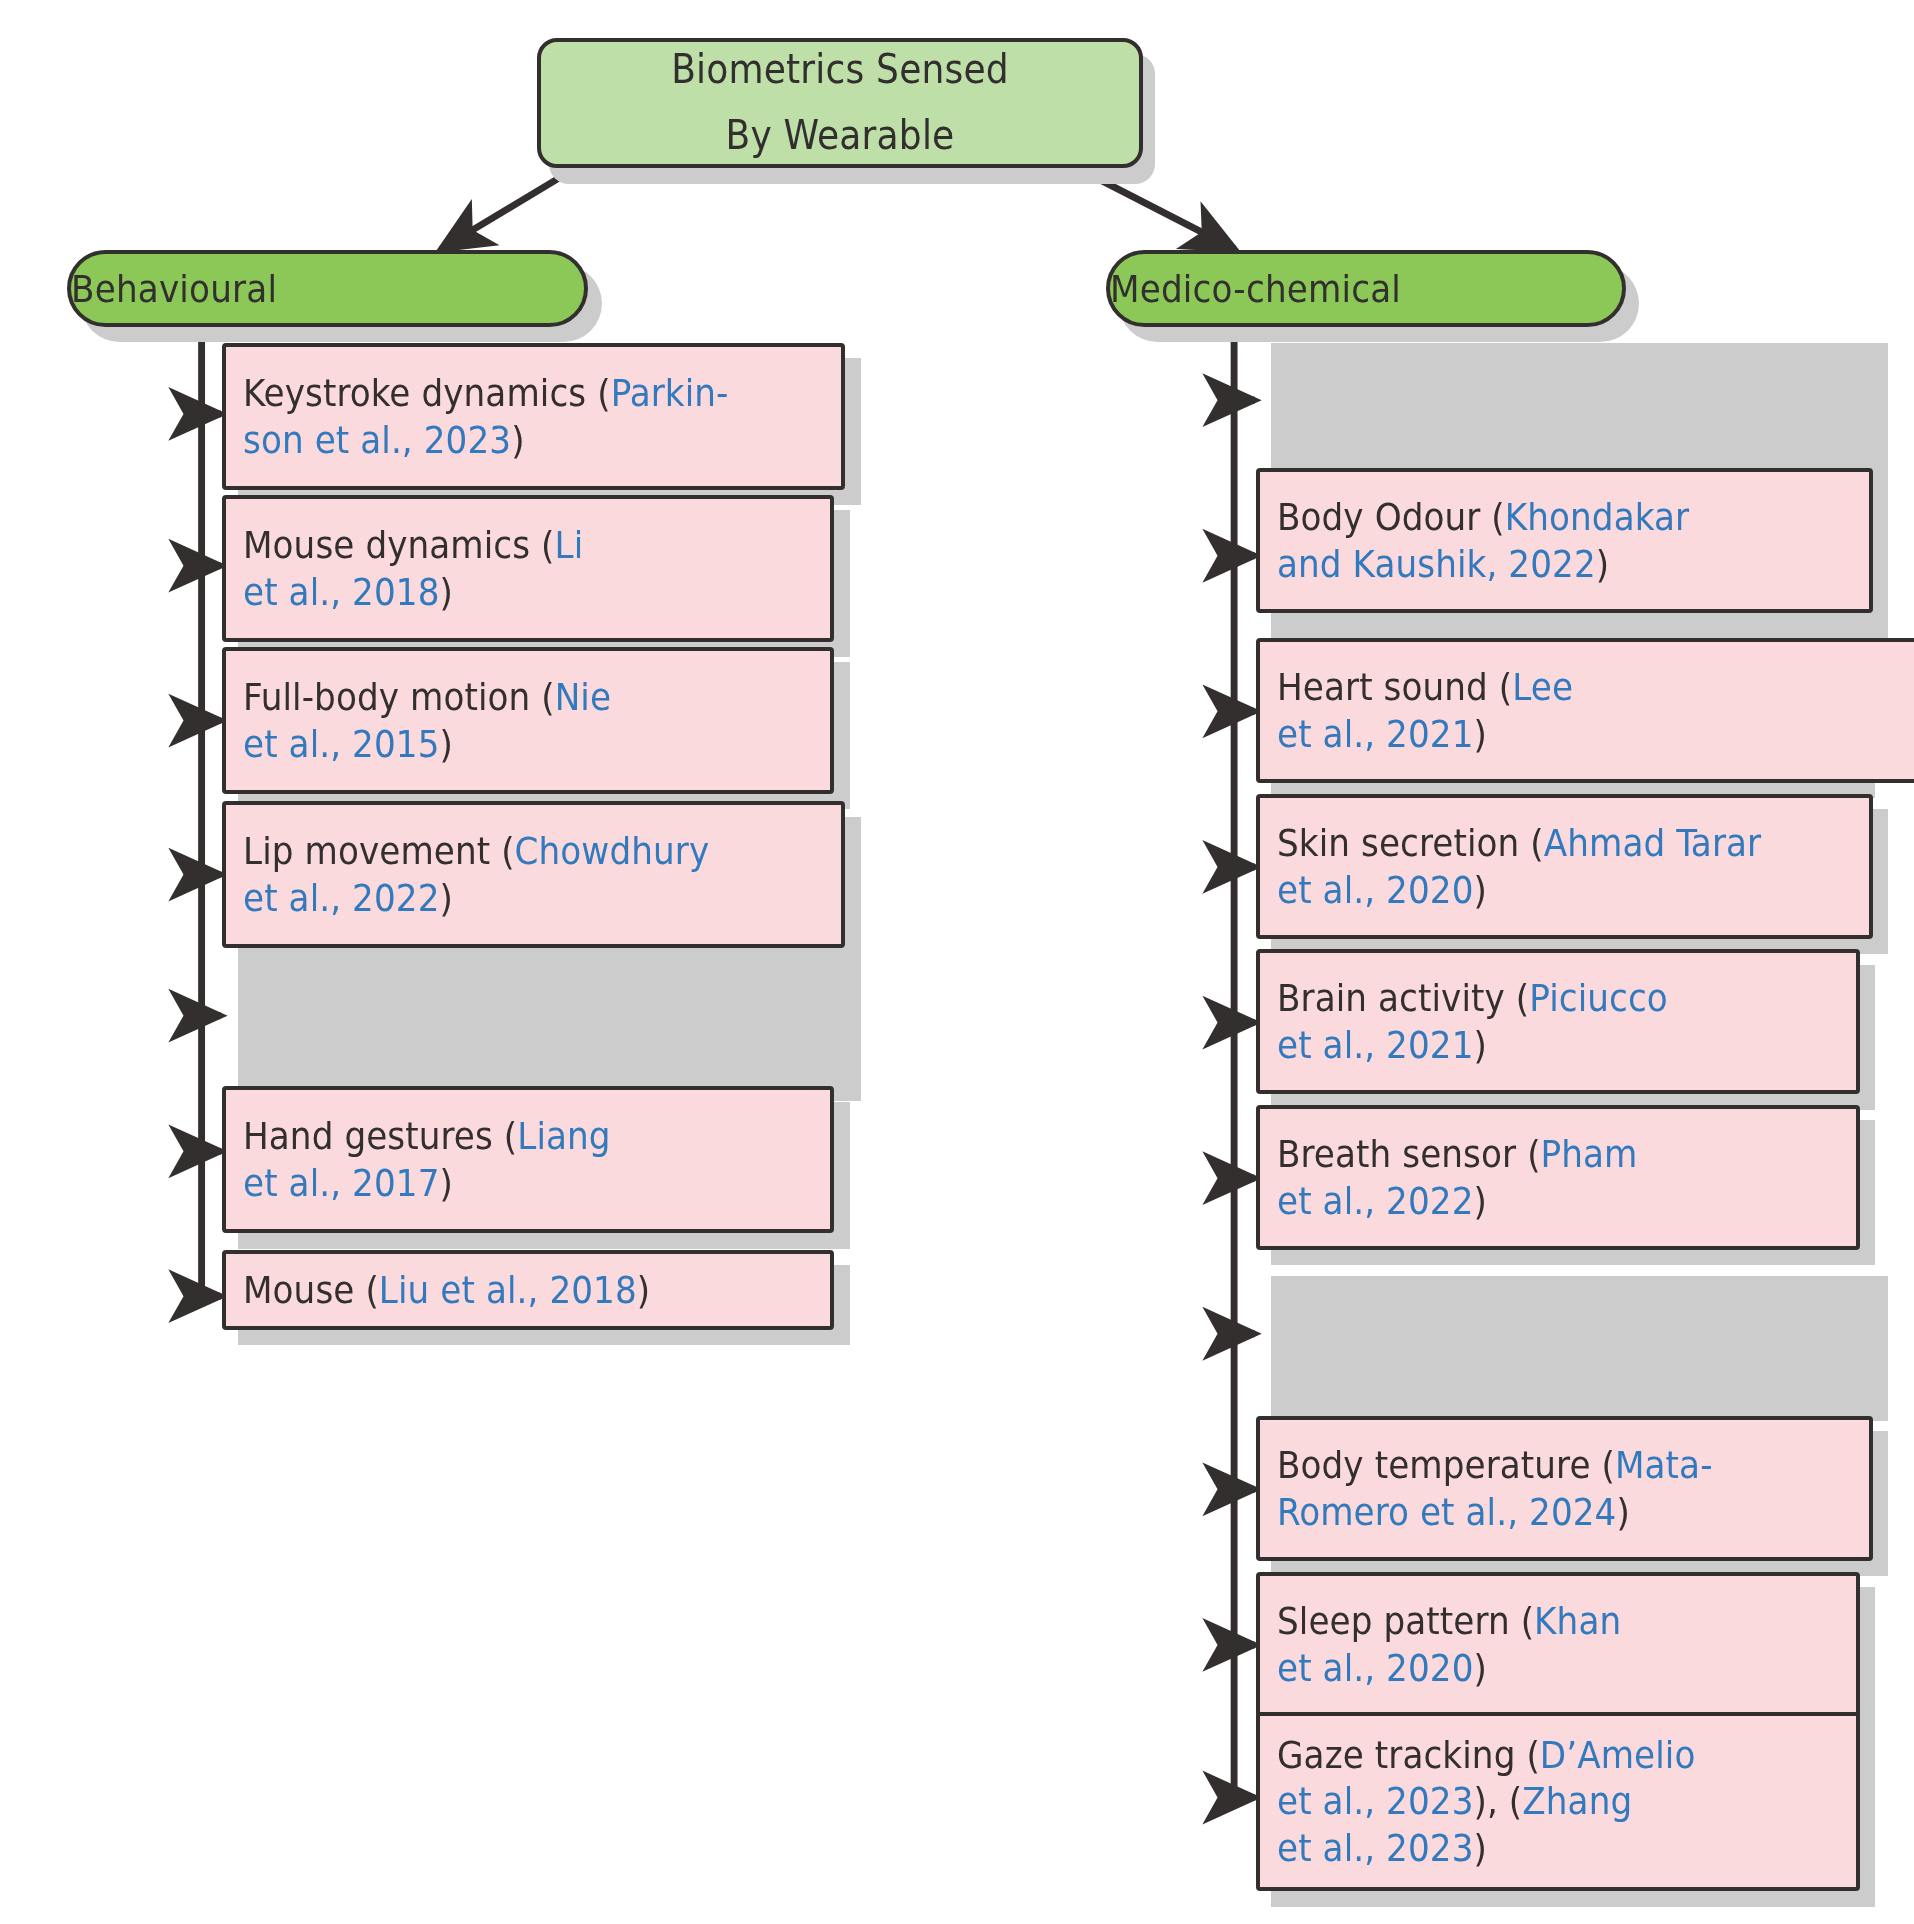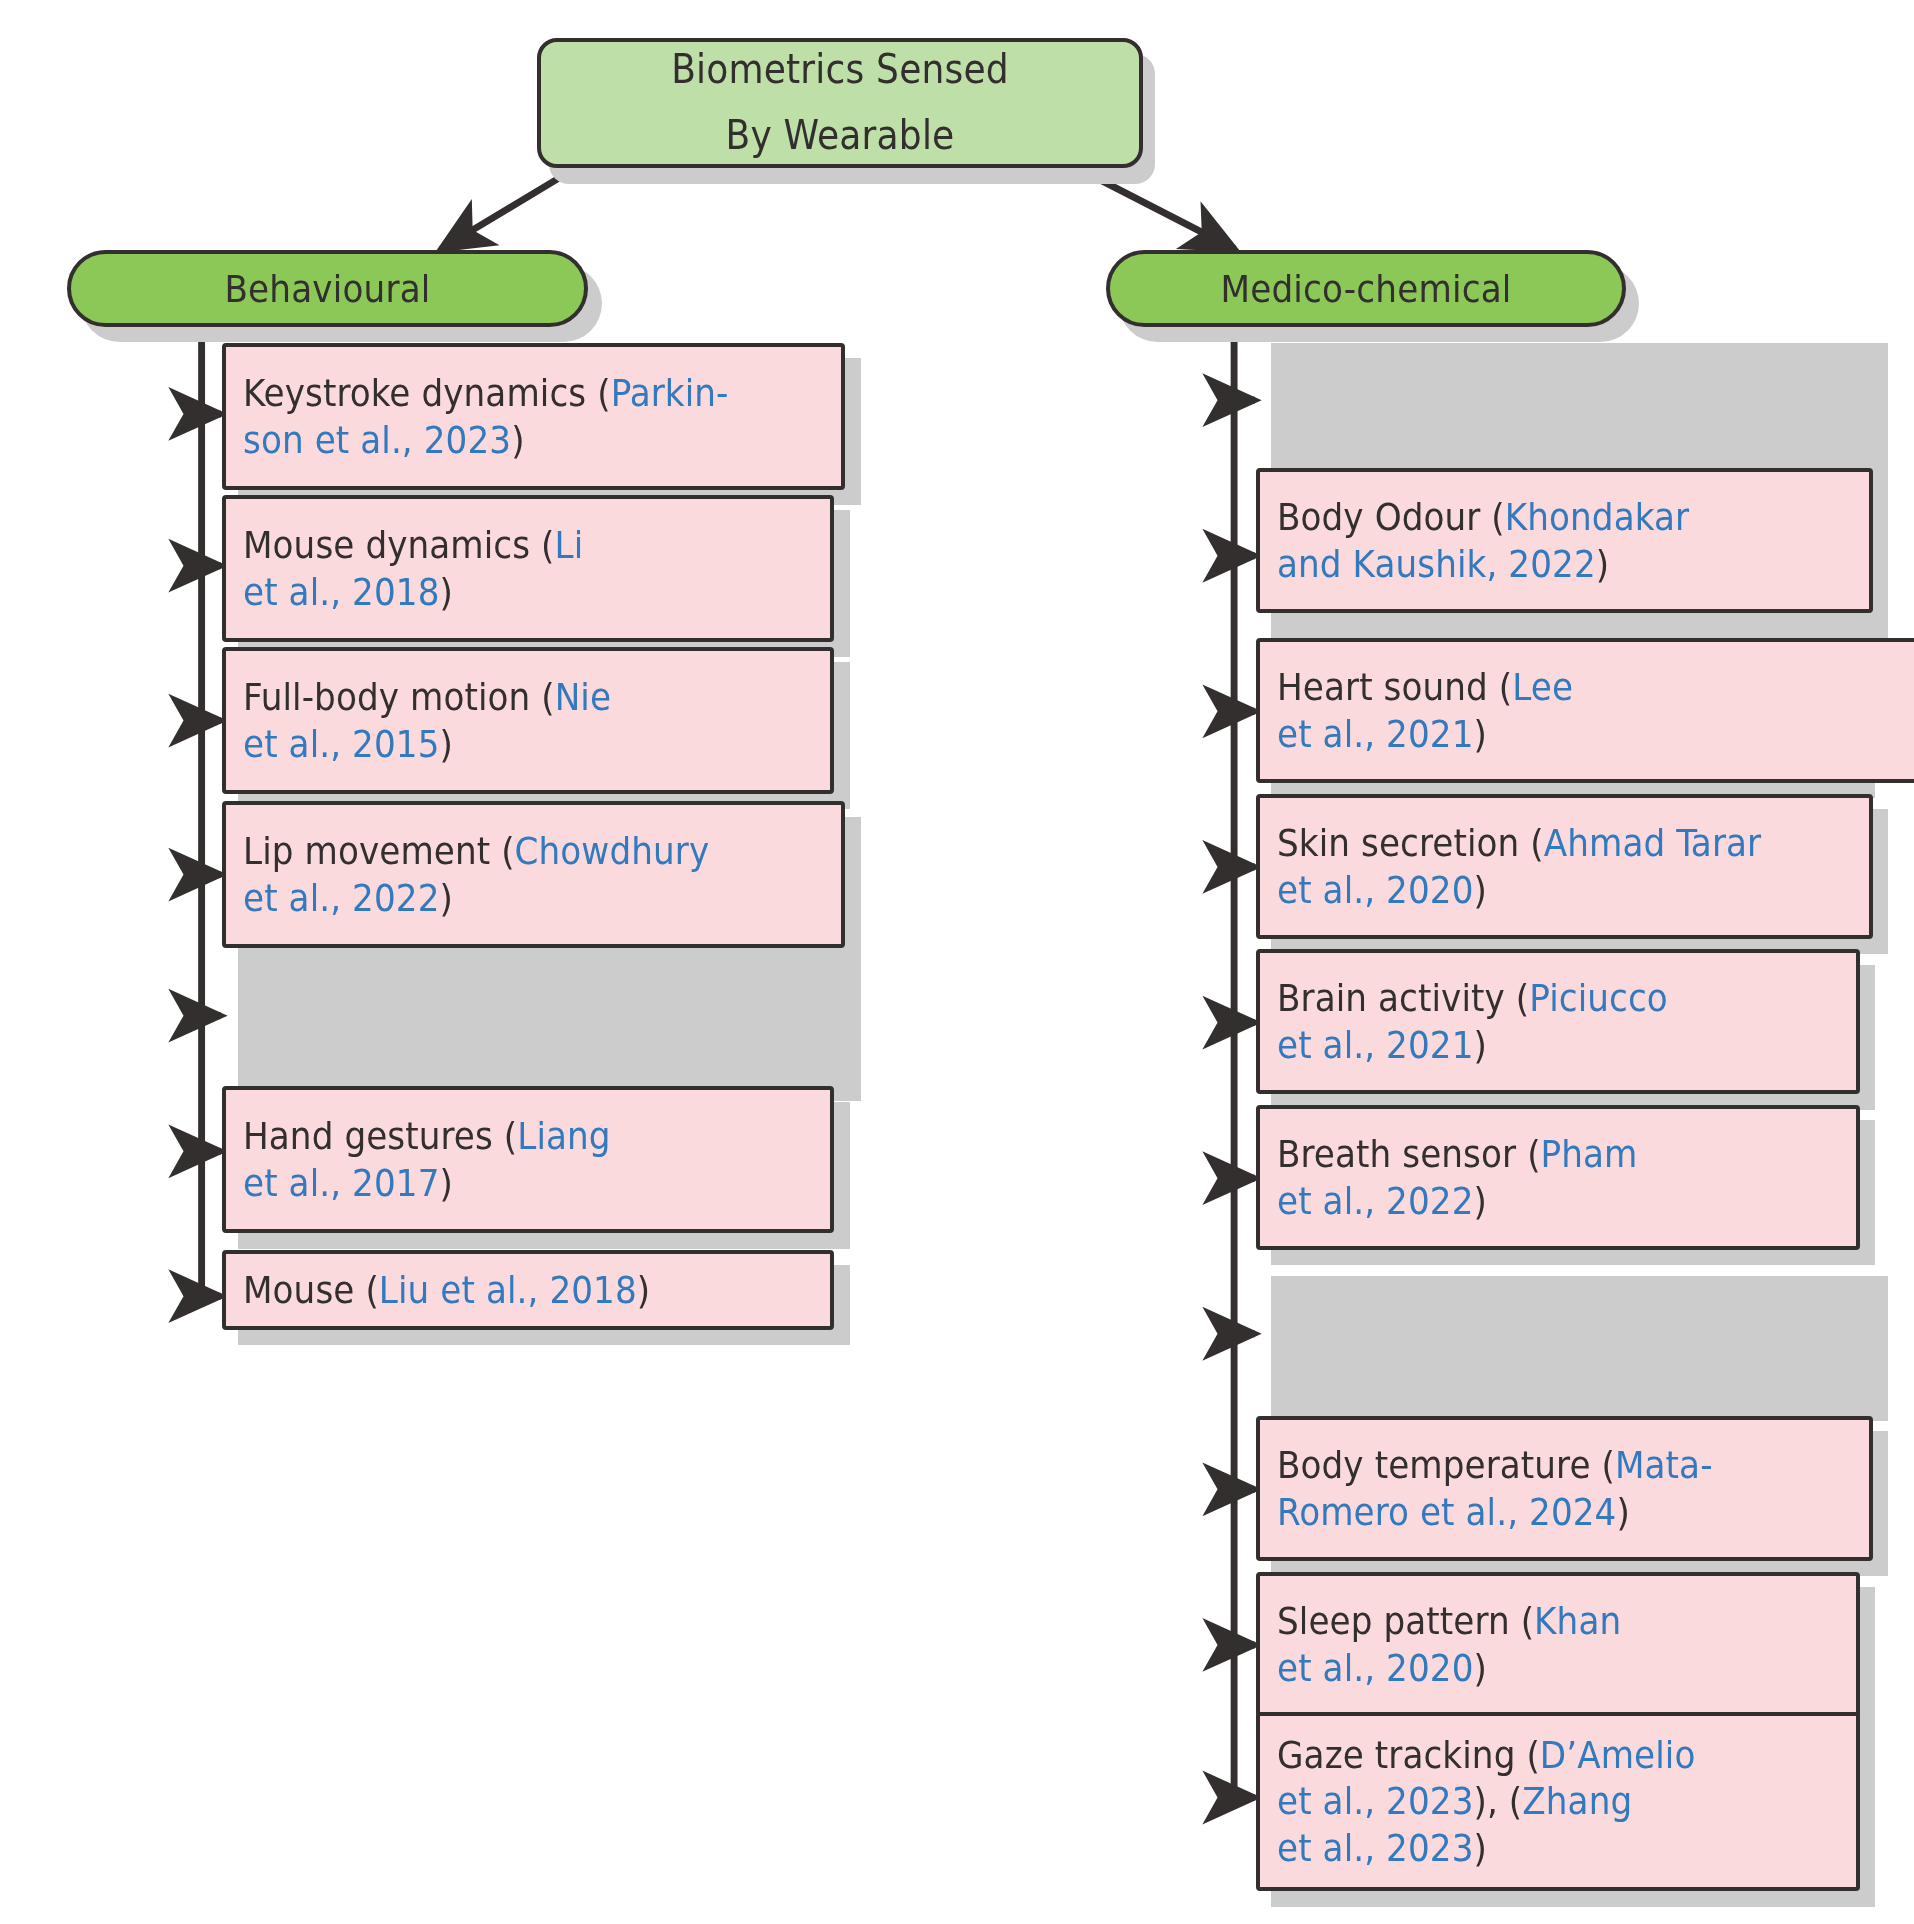--- a/index.html
+++ b/index.html
@@ -59,21 +59,20 @@
   .root-shadow {
     border-radius: 20px;
   }
 
   
   .cat-node {
     background: #8bc857;
     border-radius: 44px;
     display: flex;
     align-items: center;
-    justify-content: center;
     color: #332f2f;
     font-size: 38px;
     letter-spacing: 0.2px;
   }
   .cat-shadow {
     border-radius: 44px;
   }
 
   
   .leaf-node {

